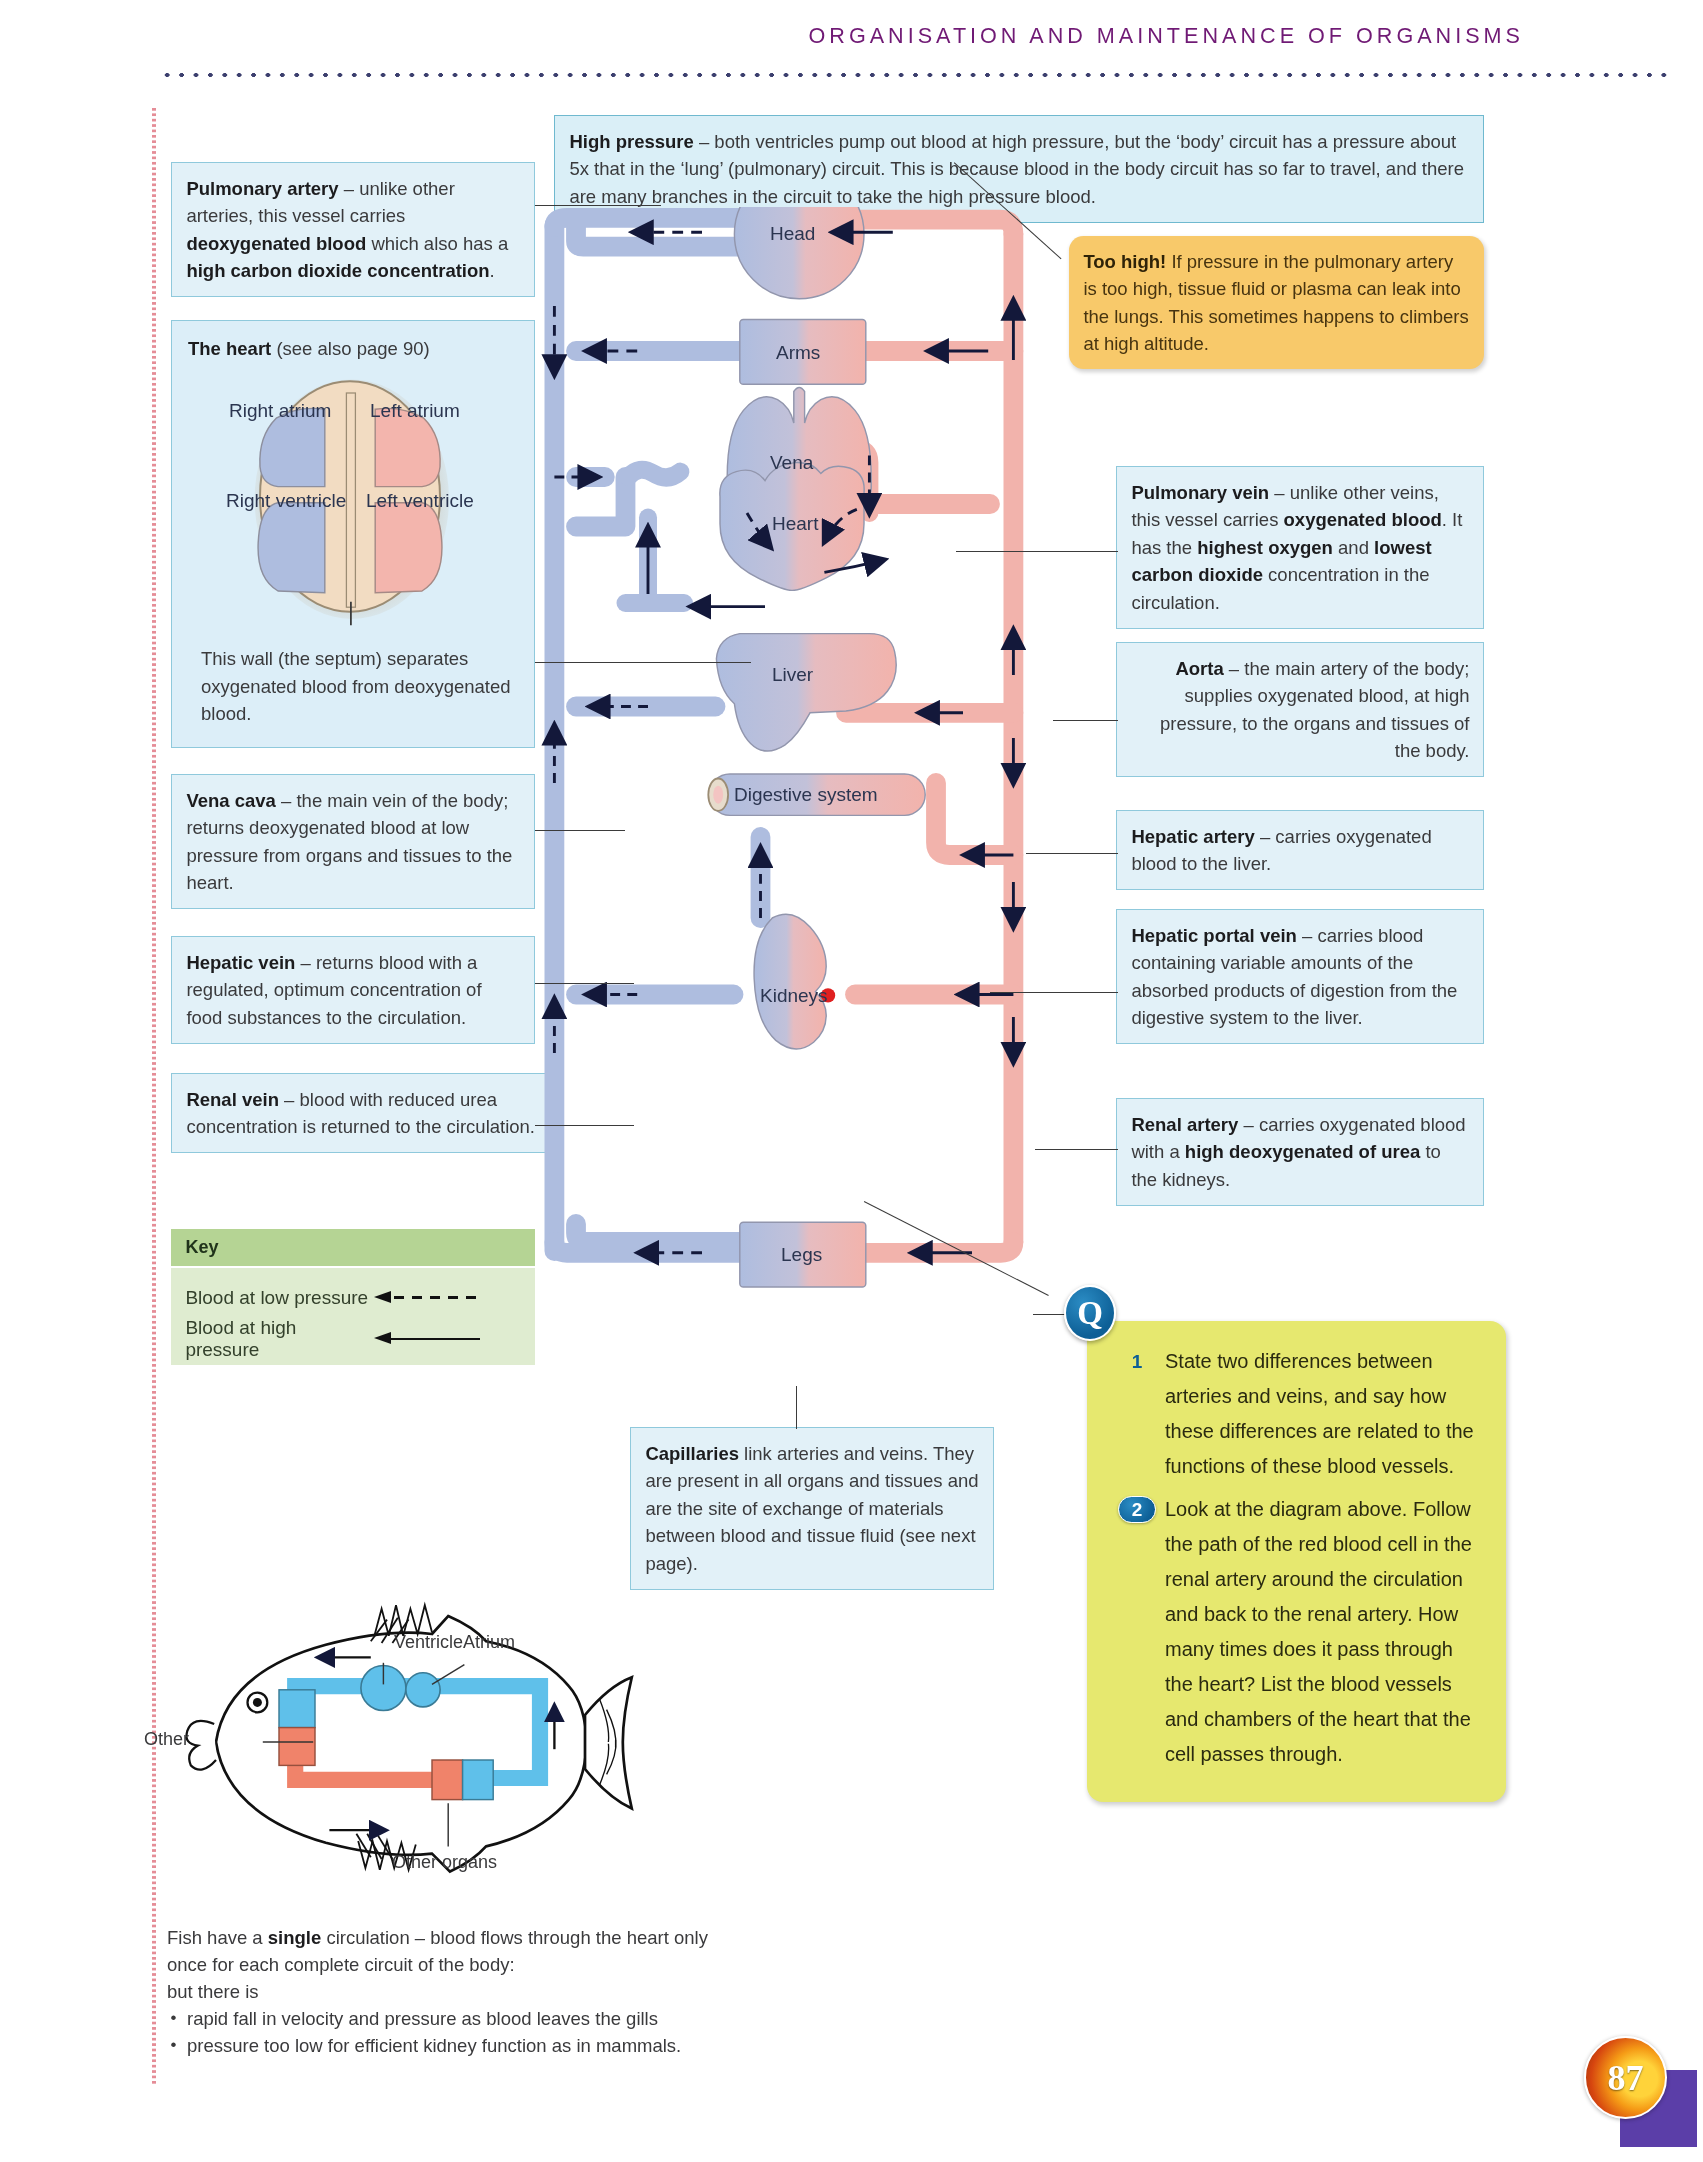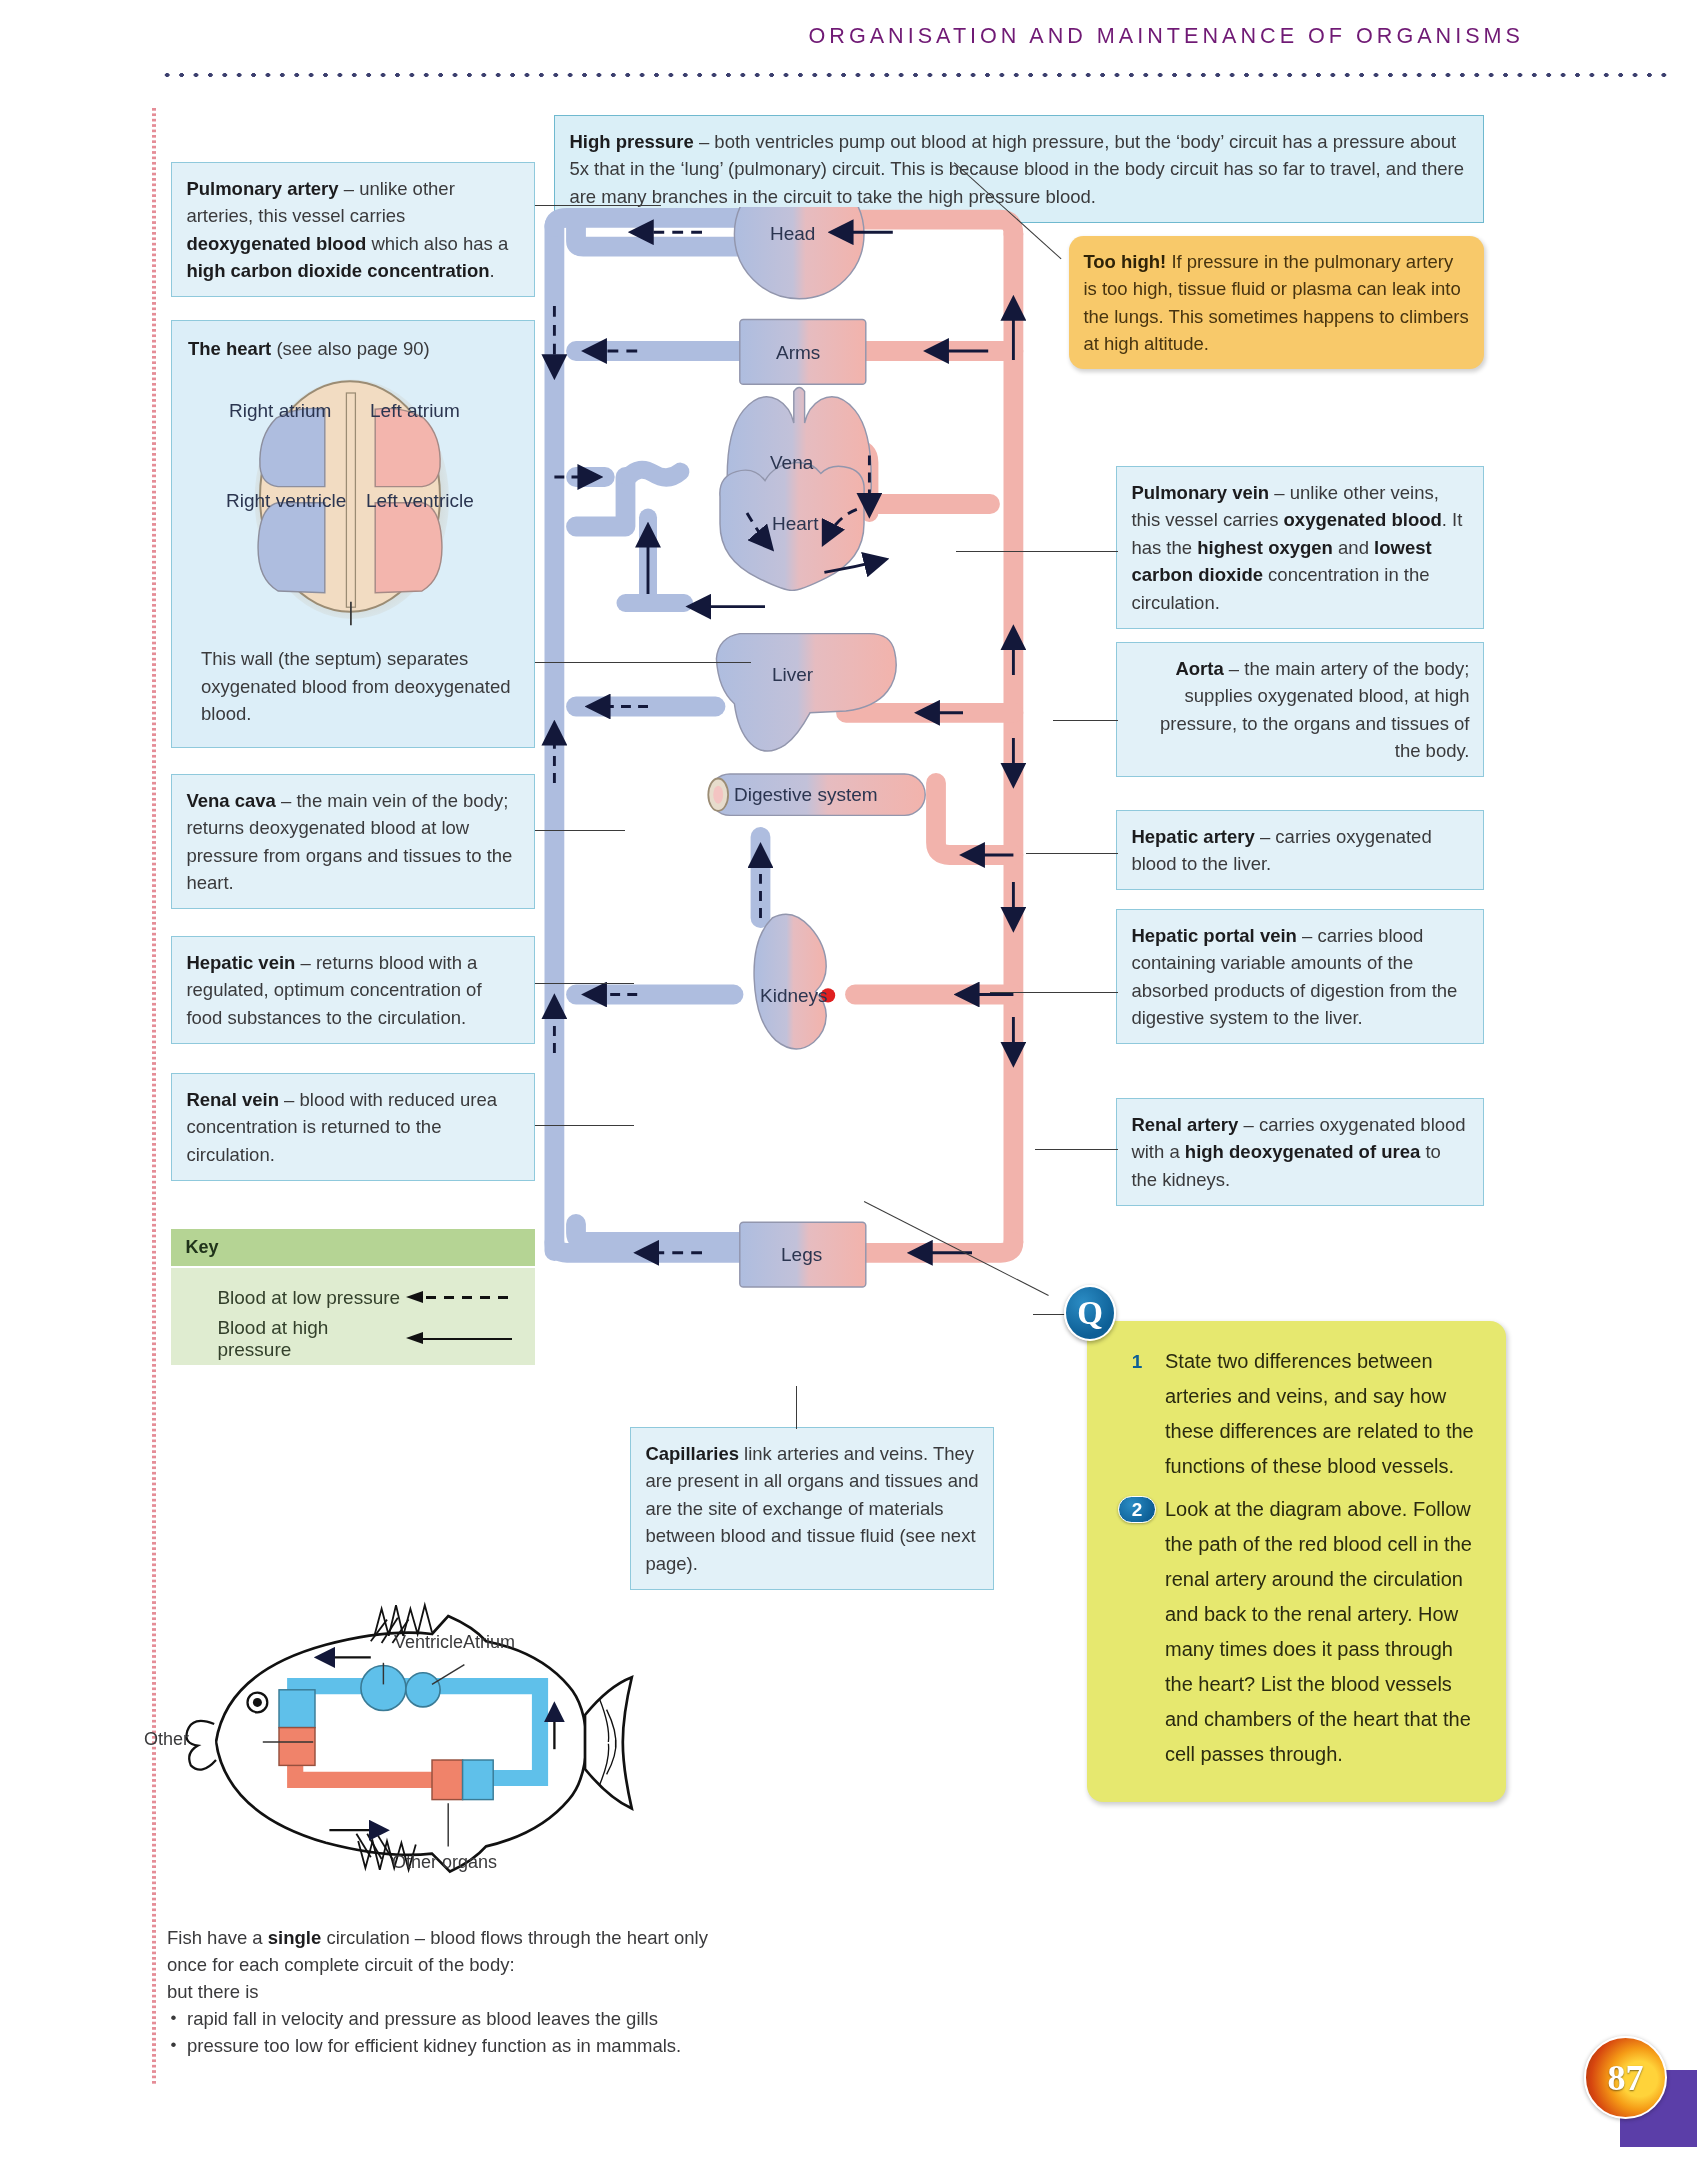--- a/index.html
+++ b/index.html
@@ -57,21 +57,21 @@
   .key-head {
     position: absolute; background: #b5d494;
     font-size: 18px; font-weight: 700; color: #20331a;
     padding: 8px 14.4px;
   }
   .key-body {
     position: absolute; background: #dfecd0;
     font-size: 19px; color: #33402b;
     padding: 9px 14.4px;
   }
-  .key-row { display: flex; align-items: center; height: 41px; margin-left: 32px; }
+  .key-row { display: flex; align-items: center; height: 41px; }
   .key-row .lbl { width: 189px; }
   .key-arrow { position: relative; width: 108px; height: 12.6px; }
   .key-arrow .shaft-solid {
     position: absolute; left: 16px; top: 5.4px; width: 90px; height: 2.2px; background: #111;
   }
   .key-arrow .shaft-dash {
     position: absolute; left: 20px; top: 5px; width: 86px; height: 2.7px;
     background-image: linear-gradient(to right,#111 0 10px, transparent 10px 18px);
     background-size: 18px 2.7px;
   }
@@ -226,21 +226,21 @@
   </div>
 
   <div class="box" style="left:171px; top:774px; width:364px;">
     <b>Vena cava</b><span> – the main vein of the body; returns deoxygenated blood at low pressure from organs and tissues to the heart.</span>
   </div>
 
   <div class="box" style="left:171px; top:936px; width:364px;">
     <b>Hepatic vein</b><span> – returns blood with a regulated, optimum concentration of food substances to the circulation.</span>
   </div>
 
-  <div class="box" style="left:171px; top:1073px; width:364px;">
+  <div class="box" style="left:171px; top:1073px; width:392px;">
     <b>Renal vein</b><span> – blood with reduced urea concentration is returned to the circulation.</span>
   </div>
 
   <div class="key-head" style="left:171px; top:1229px; width:364px;">
     <span>Key</span>
   </div>
   <div class="key-body" style="left:171px; top:1268px; width:364px; height:97px;">
     <div class="key-row">
       <span class="lbl">Blood at low pressure</span>
       <span class="key-arrow">

